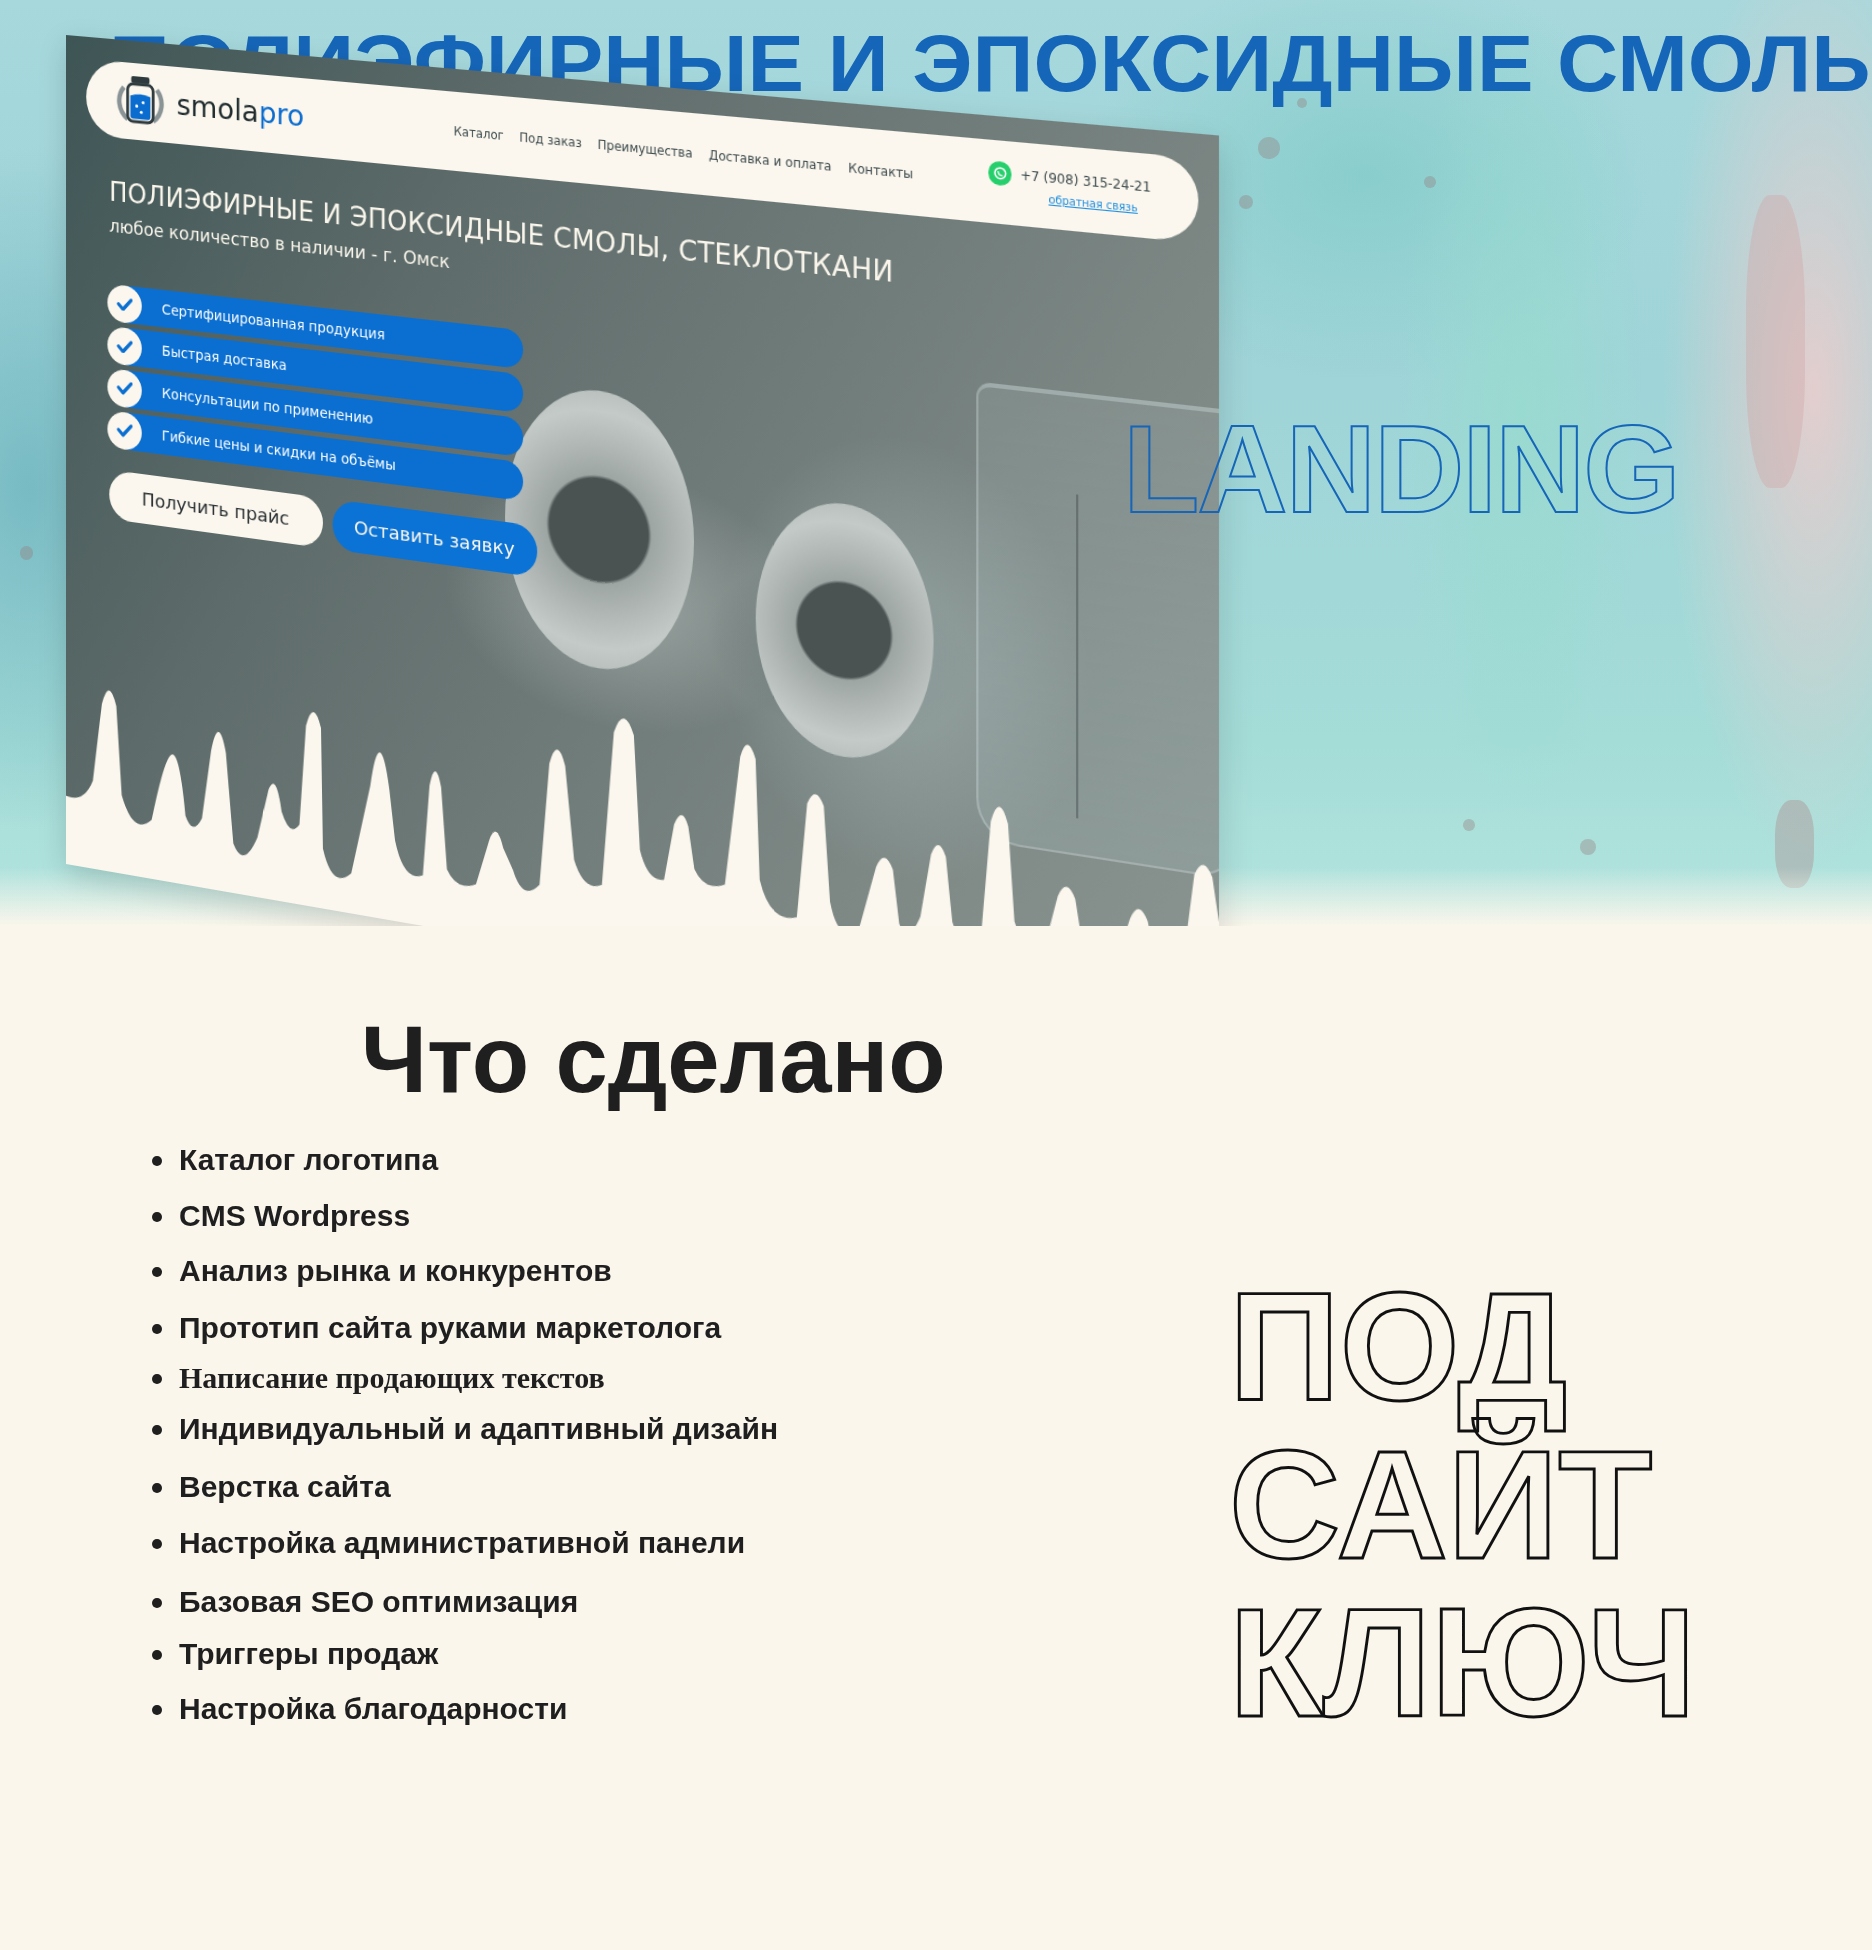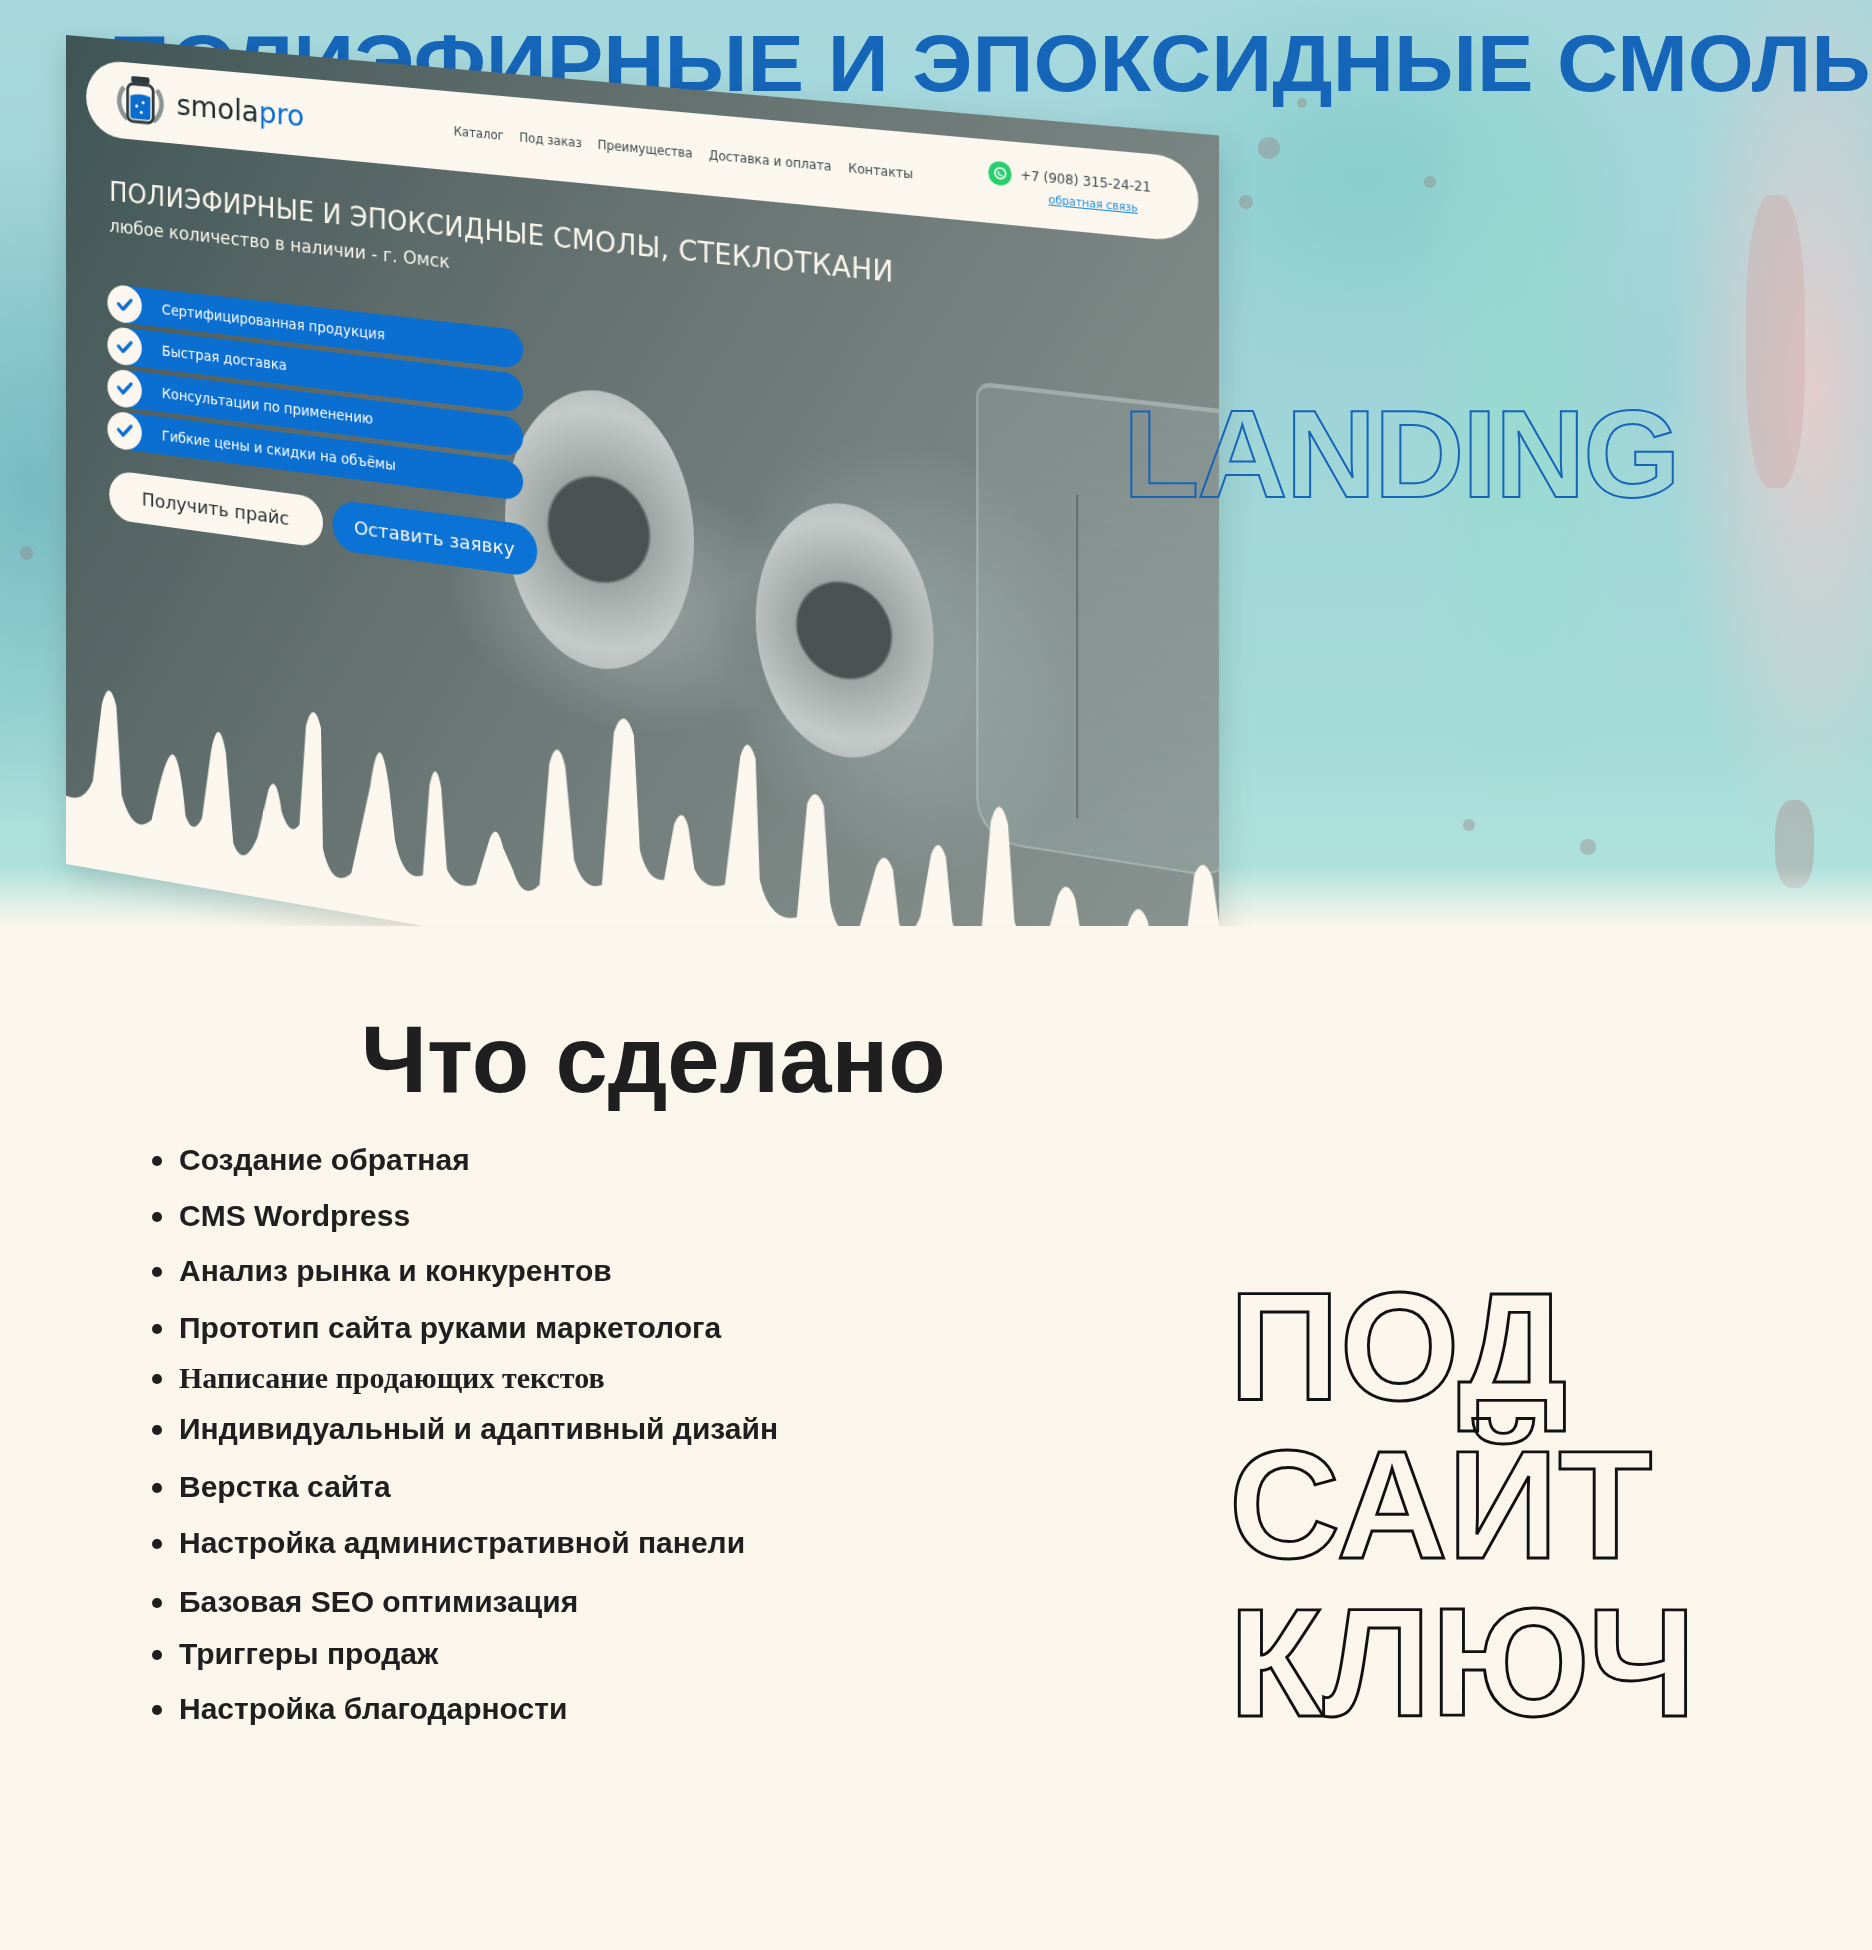--- a/index.html
+++ b/index.html
@@ -111,21 +111,21 @@
     height: 49px; border-radius: 24.4px; display: flex; align-items: center; justify-content: center;
     font-family: "DejaVu Sans", sans-serif; font-size: 18.5px; cursor: pointer; border: none;
   }
   .btn-light { width: 226px; background: #fbf7ee; color: #2a3033; }
   .btn-blue { width: 207px; background: #0b73d6; color: #fbf7ee; }
 
   .drips { position: absolute; left: 0; bottom: 0; width: 1123px; height: 234px; }
 
   
   .landing-en {
-    position: absolute; left: 1123px; top: 382px; z-index: 3;
+    position: absolute; left: 1123px; top: 397px; z-index: 3;
     font-family: "Liberation Sans", sans-serif; font-weight: 700; font-size: 125px;
     color: transparent; -webkit-text-stroke: 2px #1565b8; letter-spacing: -2px;
     white-space: nowrap;
   }
   .landing-ru {
     position: absolute; left: 1223px; top: 495px; z-index: 3;
     font-family: "Liberation Sans", sans-serif; font-weight: 700; font-size: 129px;
     color: #1565b8; white-space: nowrap; letter-spacing: 0px;
   }
 
@@ -263,21 +263,21 @@
           Q20 175 30 150 L40 70 Q48 40 56 70 L62 160 Q75 200 95 180 Q110 110 118 110 Q126 110 132 170 Q140 190 150 170 L160 100 Q168 60 176 100 L184 190 Q195 215 210 180 L222 130 Q230 110 236 150 Q245 175 255 160 L262 60 Q270 30 278 60 L280 180 Q290 220 310 200 L330 110 Q340 40 350 110 L356 160 Q365 200 385 190 L392 100 Q398 70 404 100 L410 180 Q420 200 440 190 L452 150 Q460 120 468 150 L478 170 Q488 200 505 180 L515 60 Q523 30 531 60 L540 150 Q550 180 568 170 L580 20 Q590 -10 600 20 L606 130 Q614 160 630 155 L640 100 Q648 80 654 100 L660 140 Q670 160 690 150 L705 25 Q712 0 720 25 L724 140 Q734 180 760 170 L770 60 Q778 40 786 60 L792 150 Q800 190 820 170 L836 110 Q844 90 852 110 L858 160 Q866 180 878 150 L888 90 Q895 70 902 90 L908 150 Q918 180 934 170 L944 50 Q952 20 960 50 L966 140 Q976 170 996 150 L1006 110 Q1014 90 1022 110 L1030 160 Q1040 180 1060 160 L1072 120 Q1080 100 1088 120 L1094 150 Q1104 170 1120 150 L1130 70 Q1138 50 1146 70 L1152 110 L1152 240 Z"></path>
       </svg>
     </div>
   </div>
 
   <div class="landing-en">LANDING</div>
 </section>
 
 <h2 class="done-title">Что сделано</h2>
 <ul class="done-list">
-  <li style="top:0;position:absolute;"><span class="dot"></span><span>Создание обратная</span></li>
+  <li style="top:0;position:absolute;"><span class="dot"></span><span>Каталог логотипа</span></li>
   <li style="top:56px;position:absolute;"><span class="dot"></span><span>CMS Wordpress</span></li>
   <li style="top:111px;position:absolute;"><span class="dot"></span><span>Анализ рынка и конкурентов</span></li>
   <li style="top:168px;position:absolute;"><span class="dot"></span><span>Прототип сайта руками маркетолога</span></li>
   <li style="top:218px;position:absolute;font-family:Liberation Serif, serif;"><span class="dot"></span><span>Написание продающих текстов</span></li>
   <li style="top:269px;position:absolute;"><span class="dot"></span><span>Индивидуальный и адаптивный дизайн</span></li>
   <li style="top:327px;position:absolute;"><span class="dot"></span><span>Верстка сайта</span></li>
   <li style="top:383px;position:absolute;"><span class="dot"></span><span>Настройка административной панели</span></li>
   <li style="top:442px;position:absolute;"><span class="dot"></span><span>Базовая SEO оптимизация</span></li>
   <li style="top:494px;position:absolute;"><span class="dot"></span><span>Триггеры продаж</span></li>
   <li style="top:549px;position:absolute;"><span class="dot"></span><span>Настройка благодарности</span></li>

